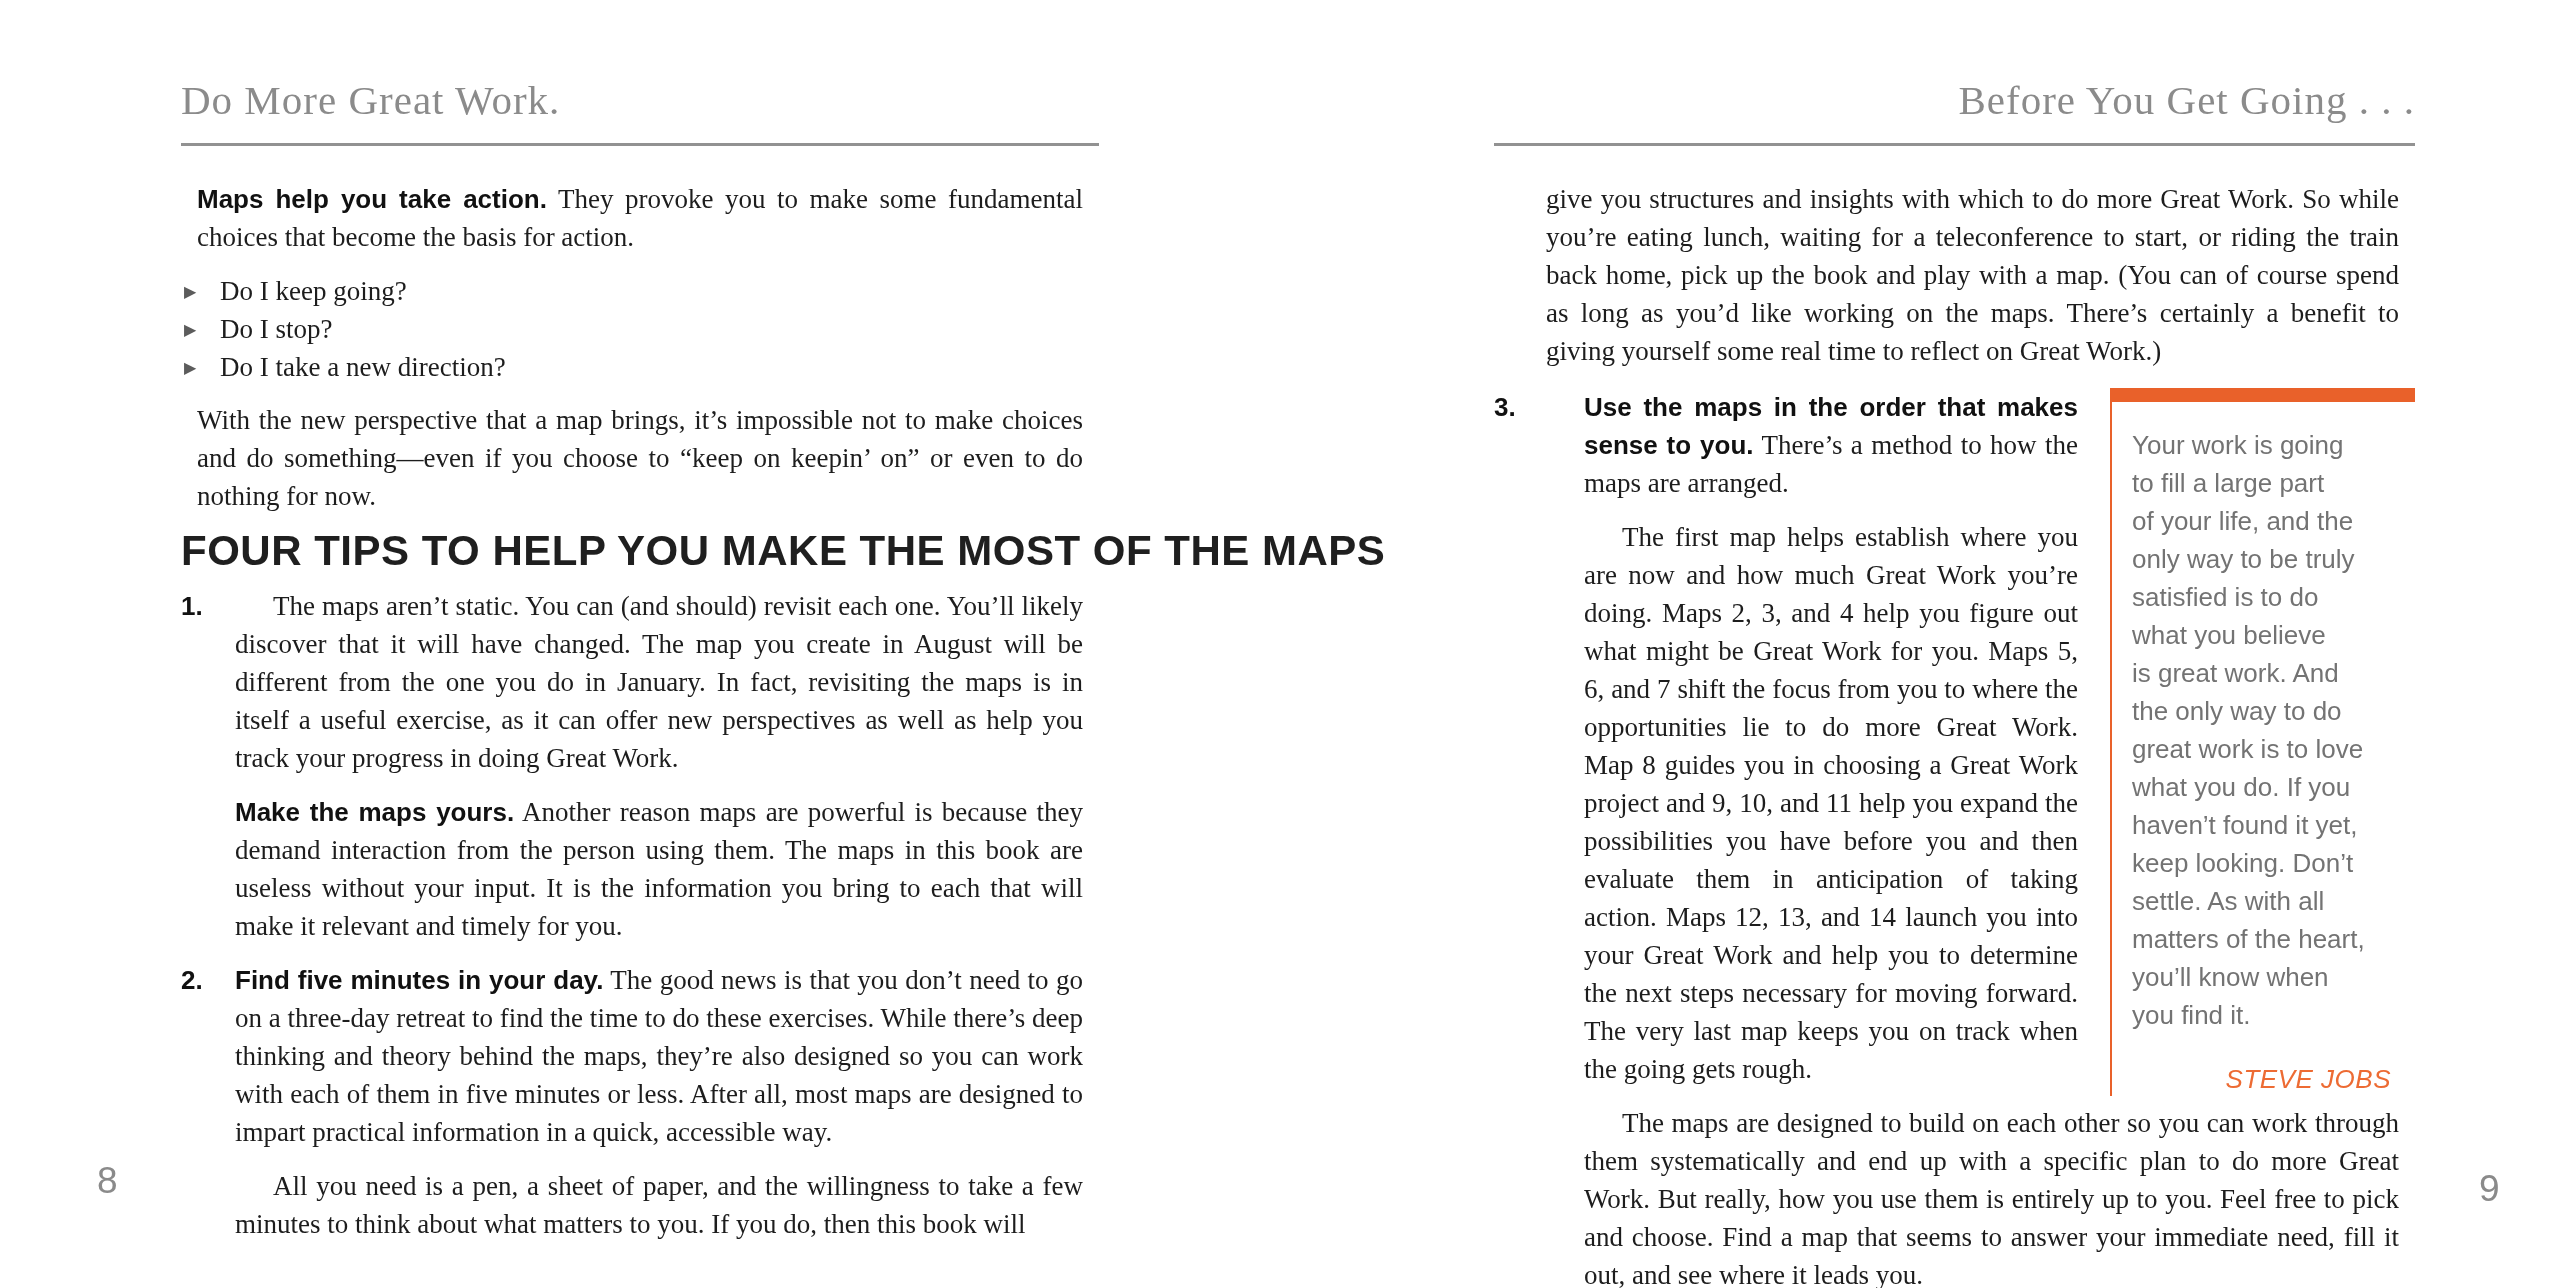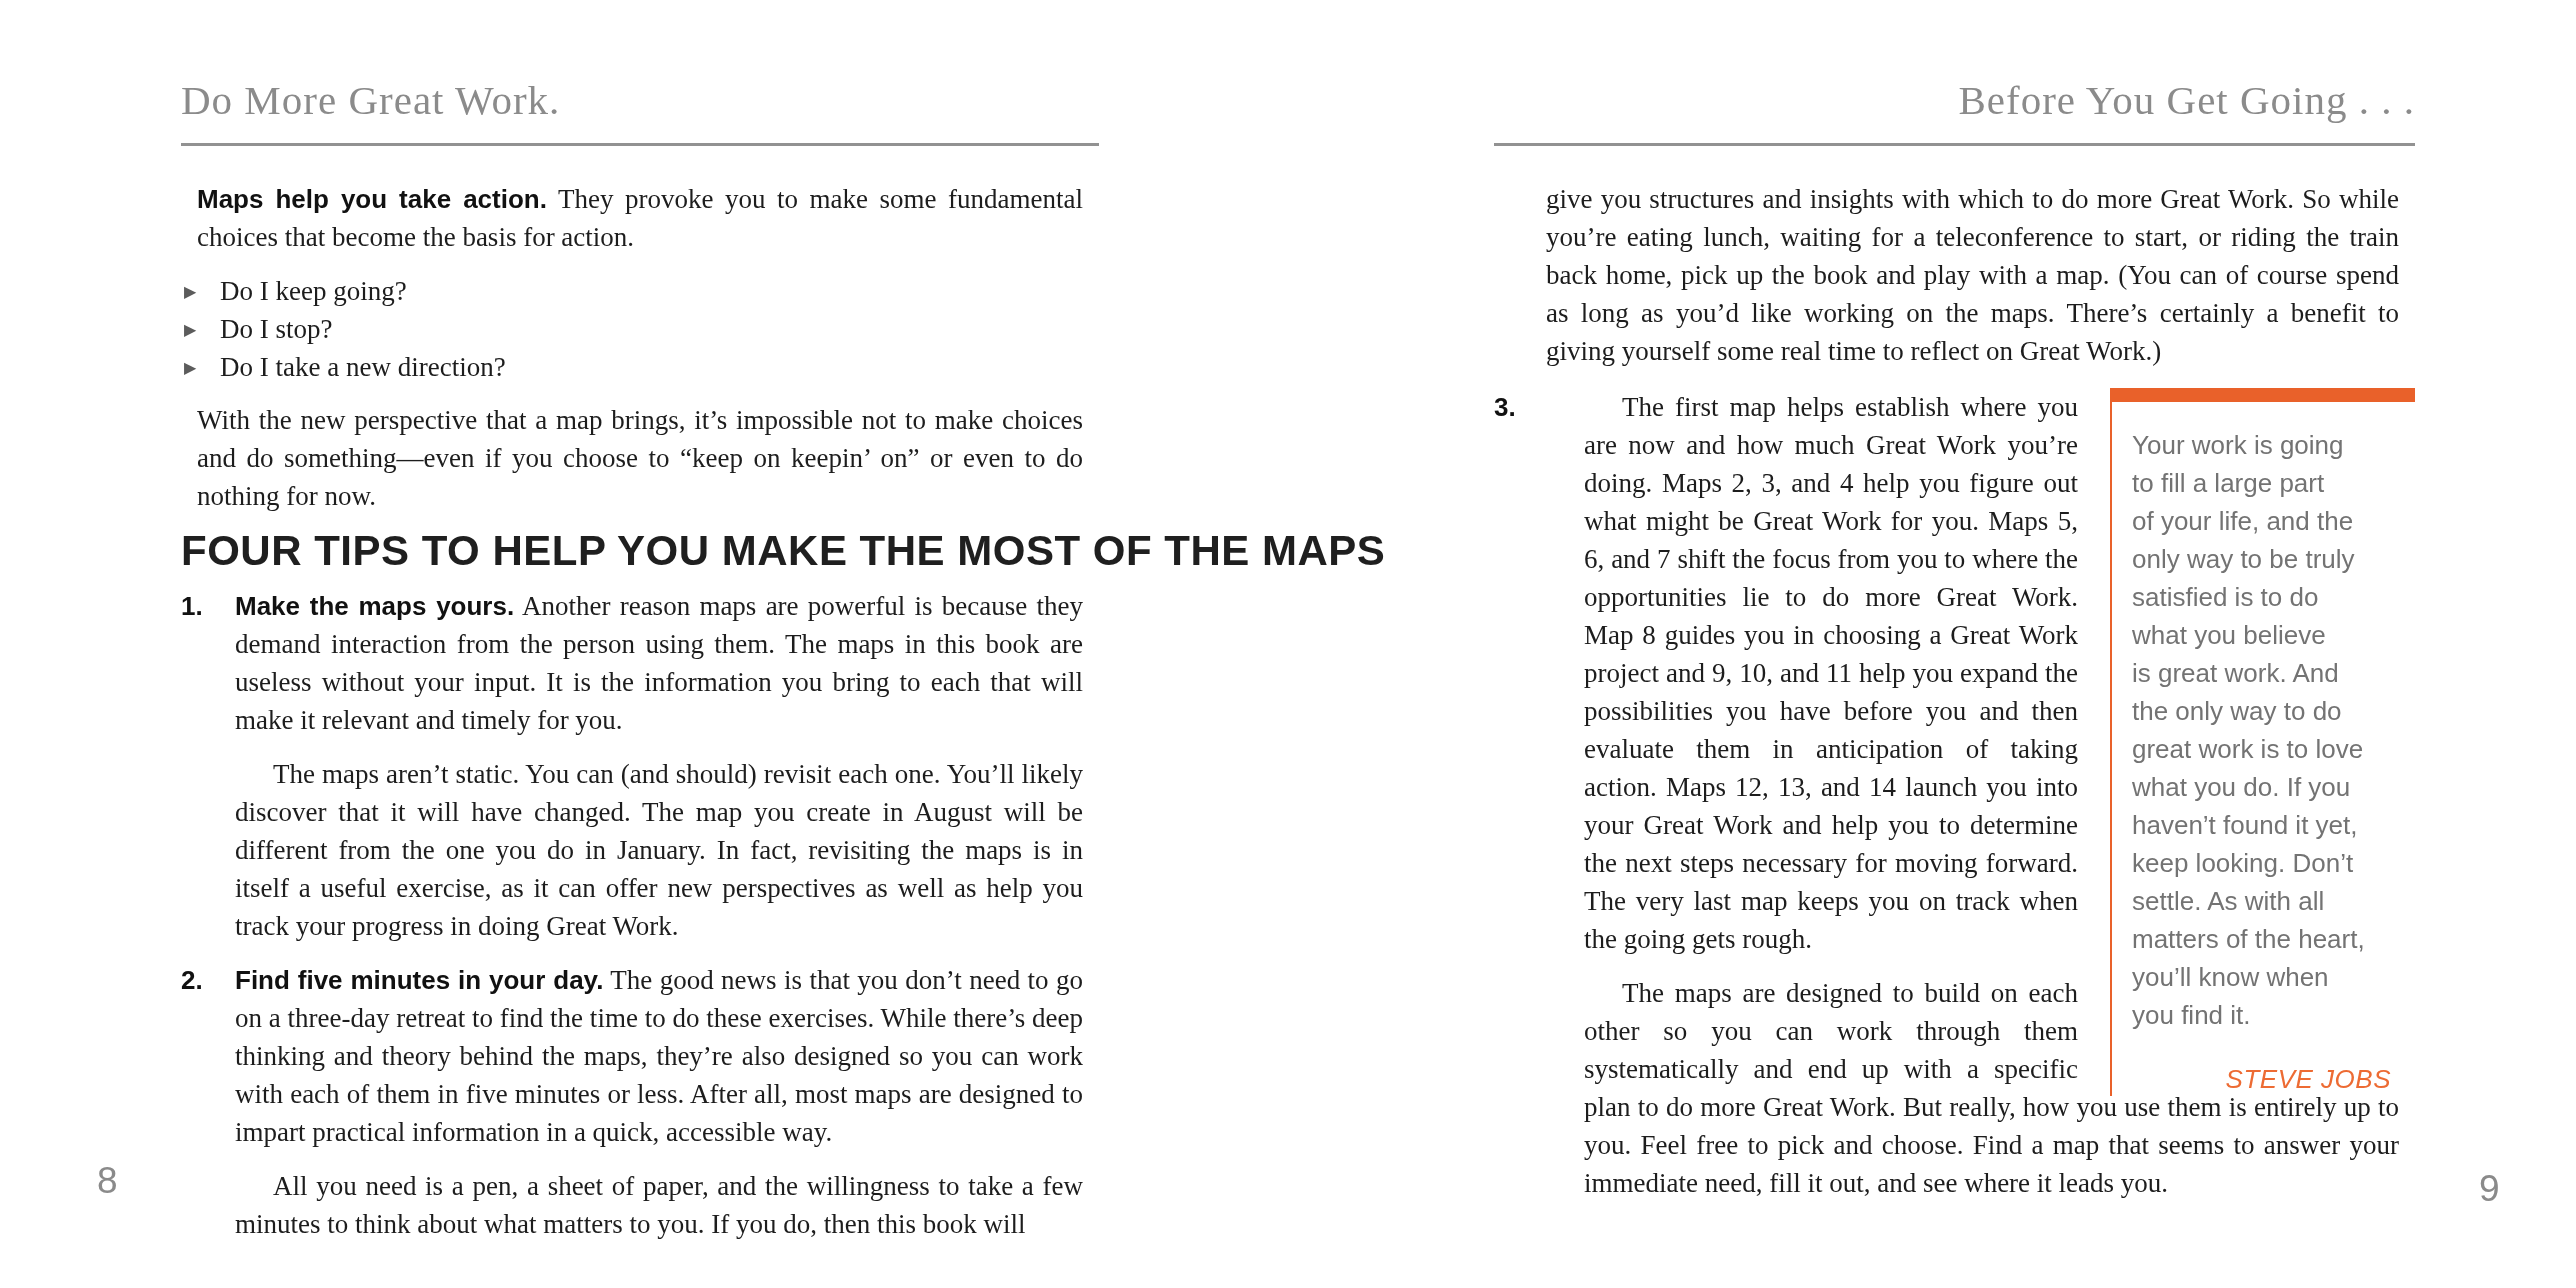--- a/index.html
+++ b/index.html
@@ -141,22 +141,22 @@
       <span>Do I take a new direction?</span>
     </div>
   </div>
 
   <p class="body-text after-bullets">With the new perspective that a map brings, it’s impossible not to make choices and do something—even if you choose to “keep on keepin’ on” or even to do nothing for now.</p>
 
   <div class="section-heading">FOUR TIPS TO HELP YOU MAKE THE MOST OF THE MAPS</div>
 
   <div class="nitem mt12">
     <span class="nnum">1.</span>
+    <p class="body-text indent">The maps aren’t static. You can (and should) revisit each one. You’ll likely discover that it will have changed. The map you create in August will be different from the one you do in January. In fact, revisiting the maps is in itself a useful exercise, as it can offer new perspectives as well as help you track your progress in doing Great Work.</p>
     <p class="body-text"><span class="tip-bold">Make the maps yours.</span> <span>Another reason maps are powerful is because they demand interaction from the person using them. The maps in this book are useless without your input. It is the information you bring to each that will make it relevant and timely for you.</span></p>
-    <p class="body-text indent">The maps aren’t static. You can (and should) revisit each one. You’ll likely discover that it will have changed. The map you create in August will be different from the one you do in January. In fact, revisiting the maps is in itself a useful exercise, as it can offer new perspectives as well as help you track your progress in doing Great Work.</p>
   </div>
 
   <div class="nitem mt16">
     <span class="nnum">2.</span>
     <p class="body-text"><span class="tip-bold">Find five minutes in your day.</span> <span>The good news is that you don’t need to go on a three-day retreat to find the time to do these exercises. While there’s deep thinking and theory behind the maps, they’re also designed so you can work with each of them in five minutes or less. After all, most maps are designed to impart practical information in a quick, accessible way.</span></p>
     <p class="body-text indent">All you need is a pen, a sheet of paper, and the willingness to take a few minutes to think about what matters to you. If you do, then this book will</p>
   </div>
 
 </div>
 
@@ -188,20 +188,21 @@
 haven’t found it yet,
 keep looking. Don’t
 settle. As with all
 matters of the heart,
 you’ll know when
 you find it.</div>
           <div class="quote-attrib">STEVE JOBS</div>
         </div>
       </aside>
 
+      <p class="body-text"><span class="tip-bold">Use the maps in the order that makes sense to you.</span> <span>There’s a method to how the maps are arranged.</span></p>
       <p class="body-text indent">The first map helps establish where you are now and how much Great Work you’re doing. Maps 2, 3, and 4 help you figure out what might be Great Work for you. Maps 5, 6, and 7 shift the focus from you to where the opportunities lie to do more Great Work. Map 8 guides you in choosing a Great Work project and 9, 10, and 11 help you expand the possibilities you have before you and then evaluate them in anticipation of taking action. Maps 12, 13, and 14 launch you into your Great Work and help you to determine the next steps necessary for moving forward. The very last map keeps you on track when the going gets rough.</p>
       <p class="body-text indent">The maps are designed to build on each other so you can work through them systematically and end up with a specific plan to do more Great Work. But really, how you use them is entirely up to you. Feel free to pick and choose. Find a map that seems to answer your immediate need, fill it out, and see where it leads you.</p>
     </div>
 
   </div>
 
 </div>
 
 <div class="page-num" id="pn-left">8</div>
 <div class="page-num" id="pn-right">9</div>

